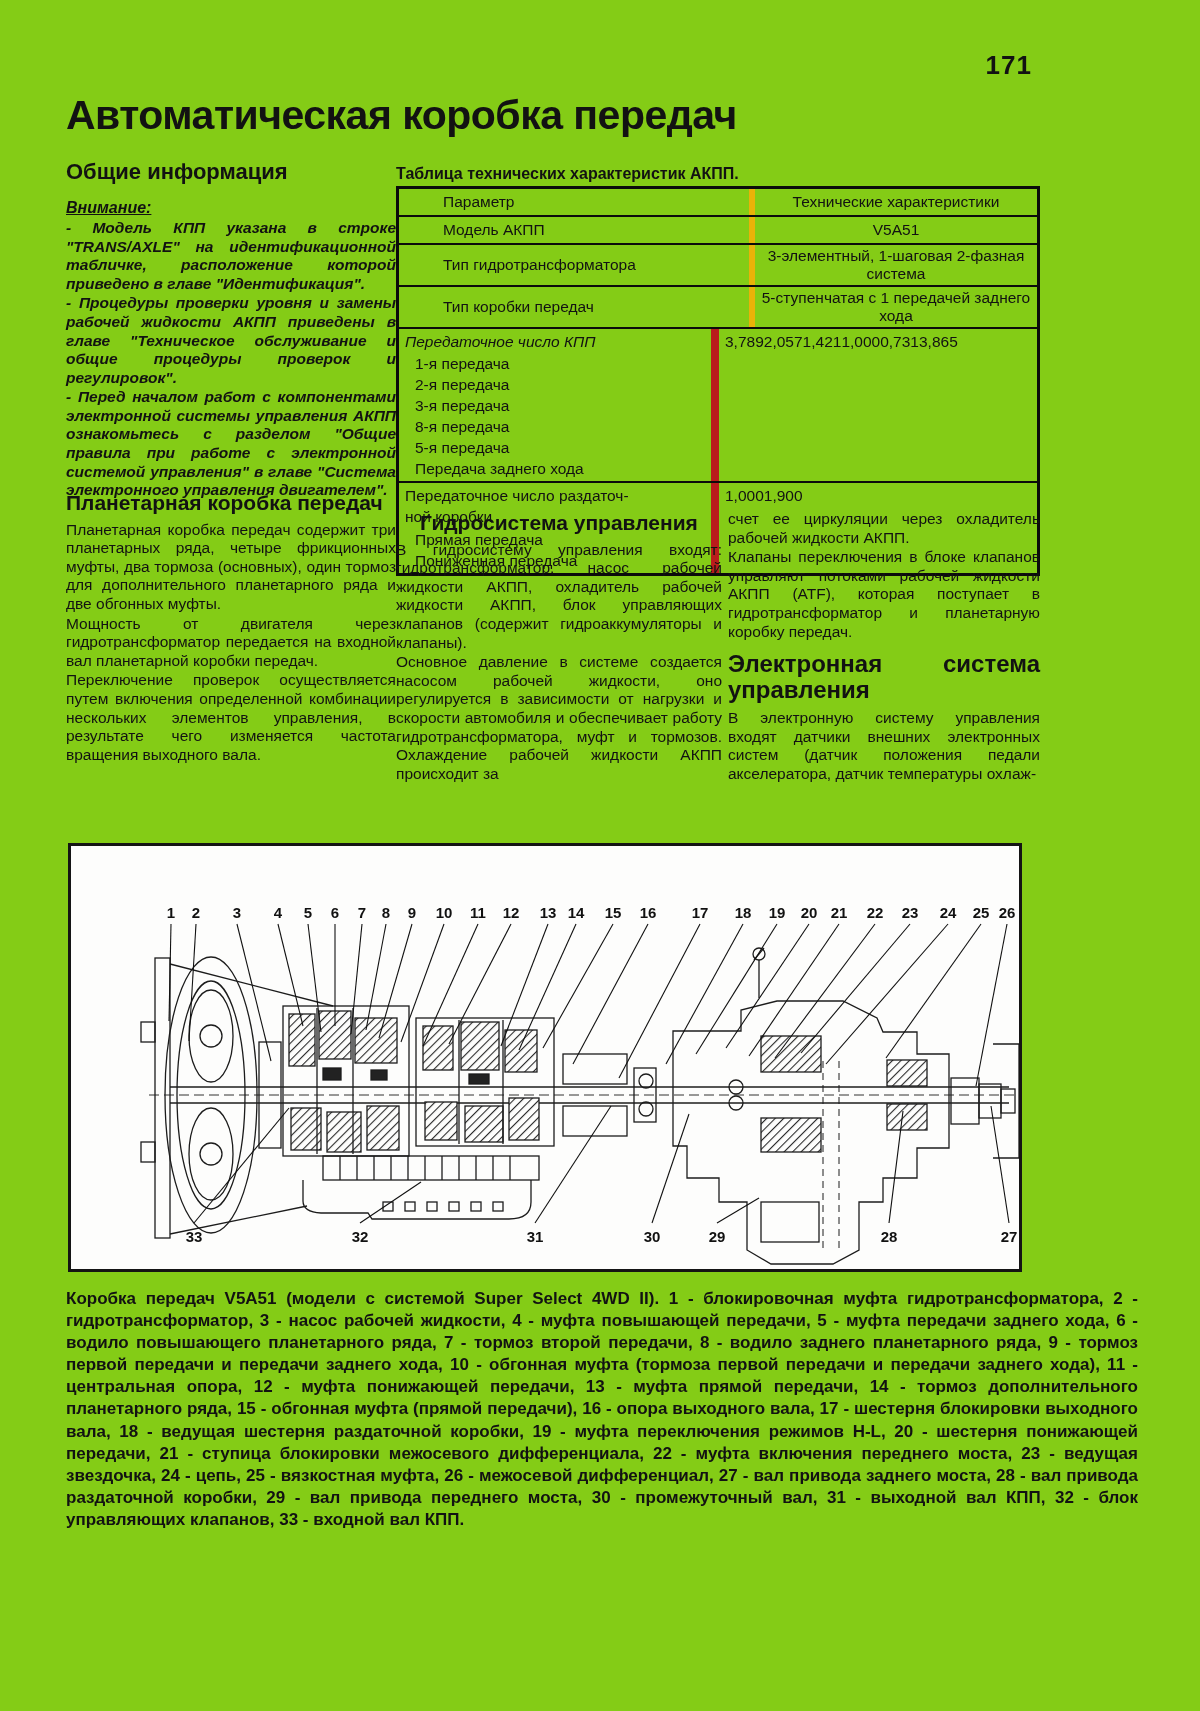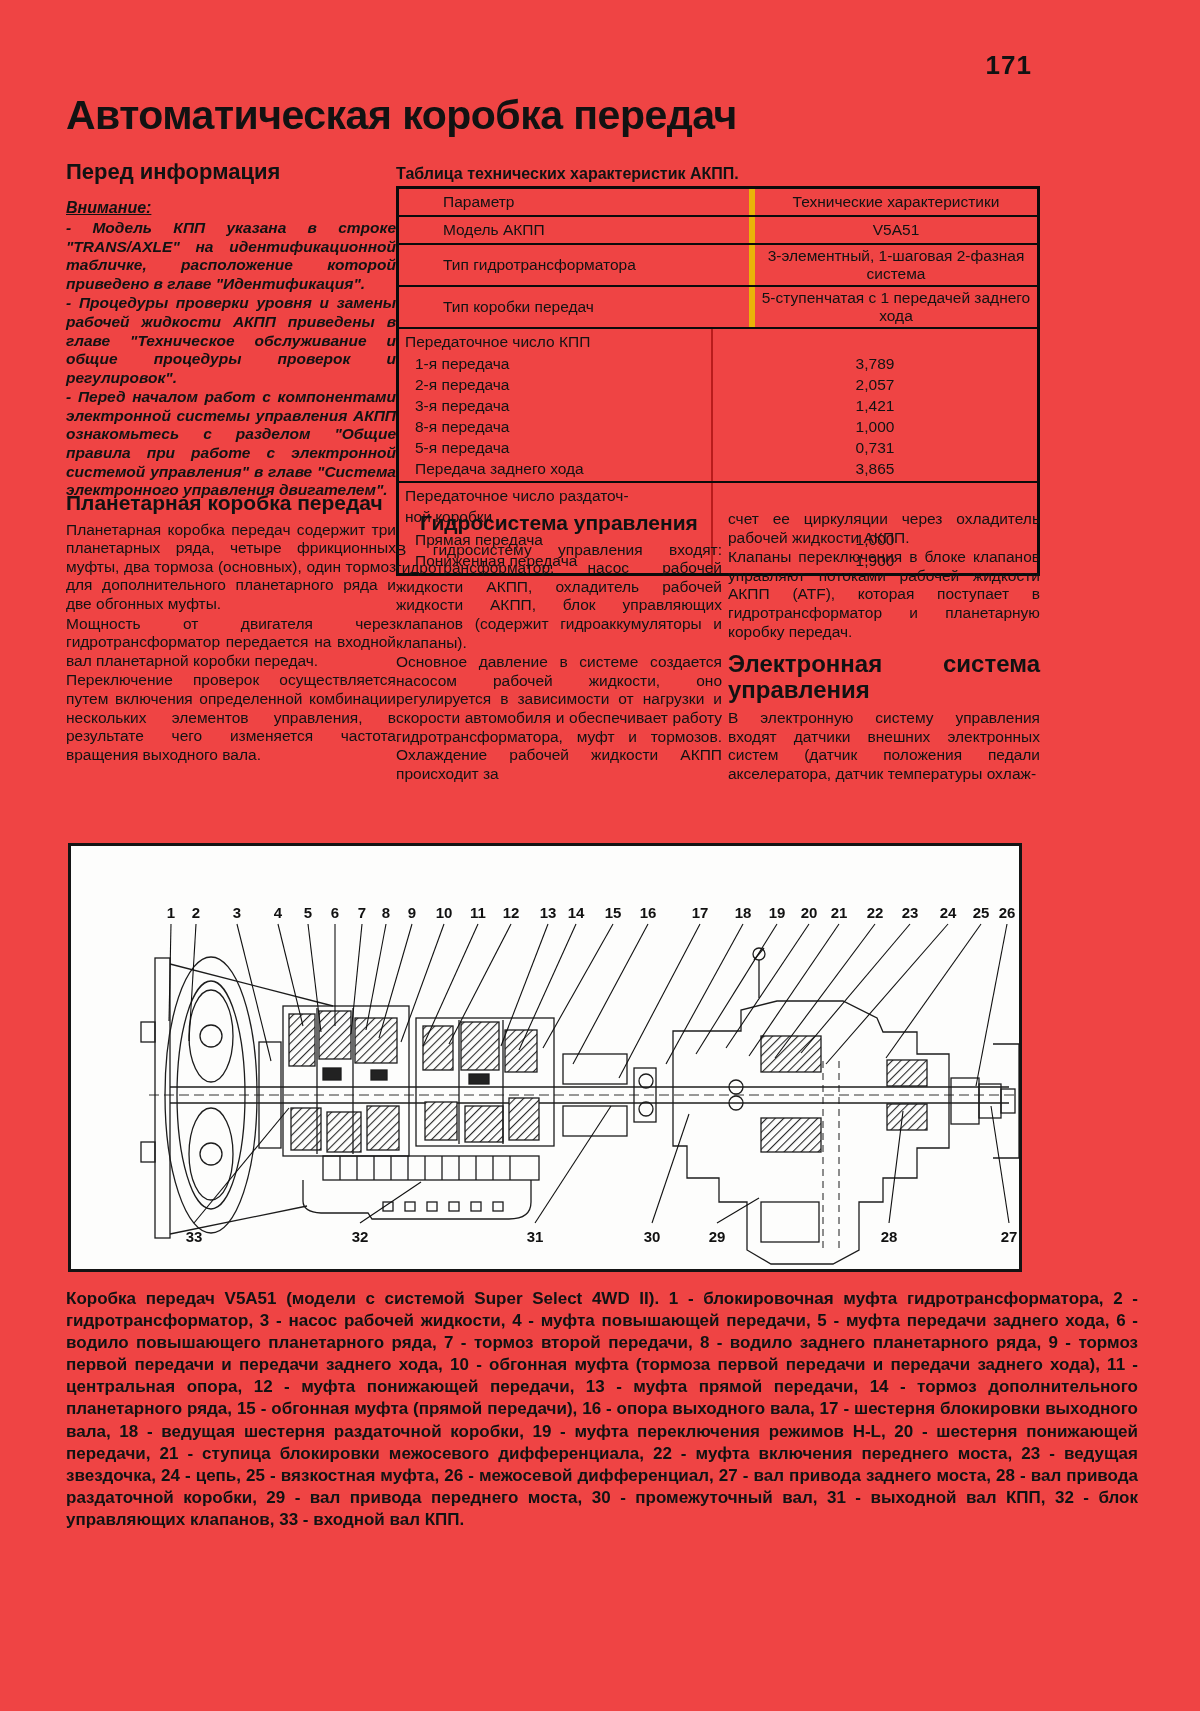--- a/index.html
+++ b/index.html
@@ -1,19 +1,19 @@
 <!DOCTYPE html>
 <html lang="ru"><head>
 <meta charset="utf-8">
 <style>
   html,body{margin:0;padding:0;background:#ffffff;}
   .page{
     position:relative;
     width:1200px;height:1711px;
-    background:#ef4444;
+    background:#84cc16;
     font-family:"Liberation Sans","DejaVu Sans",sans-serif;
     color:#121212;
     overflow:hidden;
   }
   .page-number{
     position:absolute;top:50px;right:168px;
     font-size:26px;font-weight:700;letter-spacing:1px;
   }
   .doc-title{
     position:absolute;left:66px;top:92px;width:900px;
@@ -35,23 +35,23 @@
   .table-wrap{position:absolute;left:396px;top:165px;width:644px;}
   .table-caption{font-size:16px;font-weight:700;margin-bottom:3px;}
   .spec-table{border:3px solid #0b0b0b;font-size:15.5px;}
   .tr{display:flex;border-top:2px solid #0b0b0b;}
   .tr:first-child{border-top:none;}
   .td{padding:2px 6px;min-height:22px;display:flex;align-items:center;}
   .td.l{width:300px;padding-left:44px;}
   .td.r{flex:1;border-left:6px solid #eab308;justify-content:center;text-align:center;}
   .t-group{display:flex;border-top:2px solid #0b0b0b;}
   .g-left{width:300px;padding:2px 6px;}
-  .g-right{flex:1;border-left:2px solid #b91c1c;padding:2px 6px;display:flex;flex-direction:column;}
+  .g-right{flex:1;border-left:8px solid #b91c1c;padding:2px 6px;display:flex;flex-direction:row;}
   .g-title{font-weight:400;line-height:21px;white-space:pre-line;}
-  .g-title.h1line{height:22px;}
+  .g-title.h1line{height:22px;font-style:italic;}
   .g-title.h2line{height:44px;}
   .g-sp1{height:22px;}
   .g-sp2{height:44px;}
   .g-item{height:21px;line-height:21px;padding-left:10px;}
   .g-val{height:21px;line-height:21px;text-align:center;}
   
   .midcol{left:396px;top:512px;width:326px;}
   .rightcol{left:728px;top:510px;width:312px;}
   .rightcol h2.sec{margin-top:10px;}
   
@@ -69,21 +69,21 @@
 </style>
 </head>
 <body>
 
 <div class="page">
 
   <div class="page-number">171</div>
   <div class="doc-title">Автоматическая коробка передач</div>
 
   <div class="col left1">
-    <h2 class="sec">Перед информация</h2>
+    <h2 class="sec">Общие информация</h2>
     <span class="attention-label">Внимание:</span>
     <div class="attention">
       <p>- Модель КПП указана в строке "TRANS/AXLE" на идентификационной табличке, расположение которой приведено в главе "Идентификация".</p>
       <p>- Процедуры проверки уровня и замены рабочей жидкости АКПП приведены в главе "Техническое обслуживание и общие процедуры проверок и регулировок".</p>
       <p>- Перед началом работ с компонентами электронной системы управления АКПП ознакомьтесь с разделом "Общие правила при работе с электронной системой управления" в главе "Система электронного управления двигателем".</p>
     </div>
   </div>
 
   <div class="table-wrap">
     <div class="table-caption">Таблица технических характеристик АКПП.</div>

